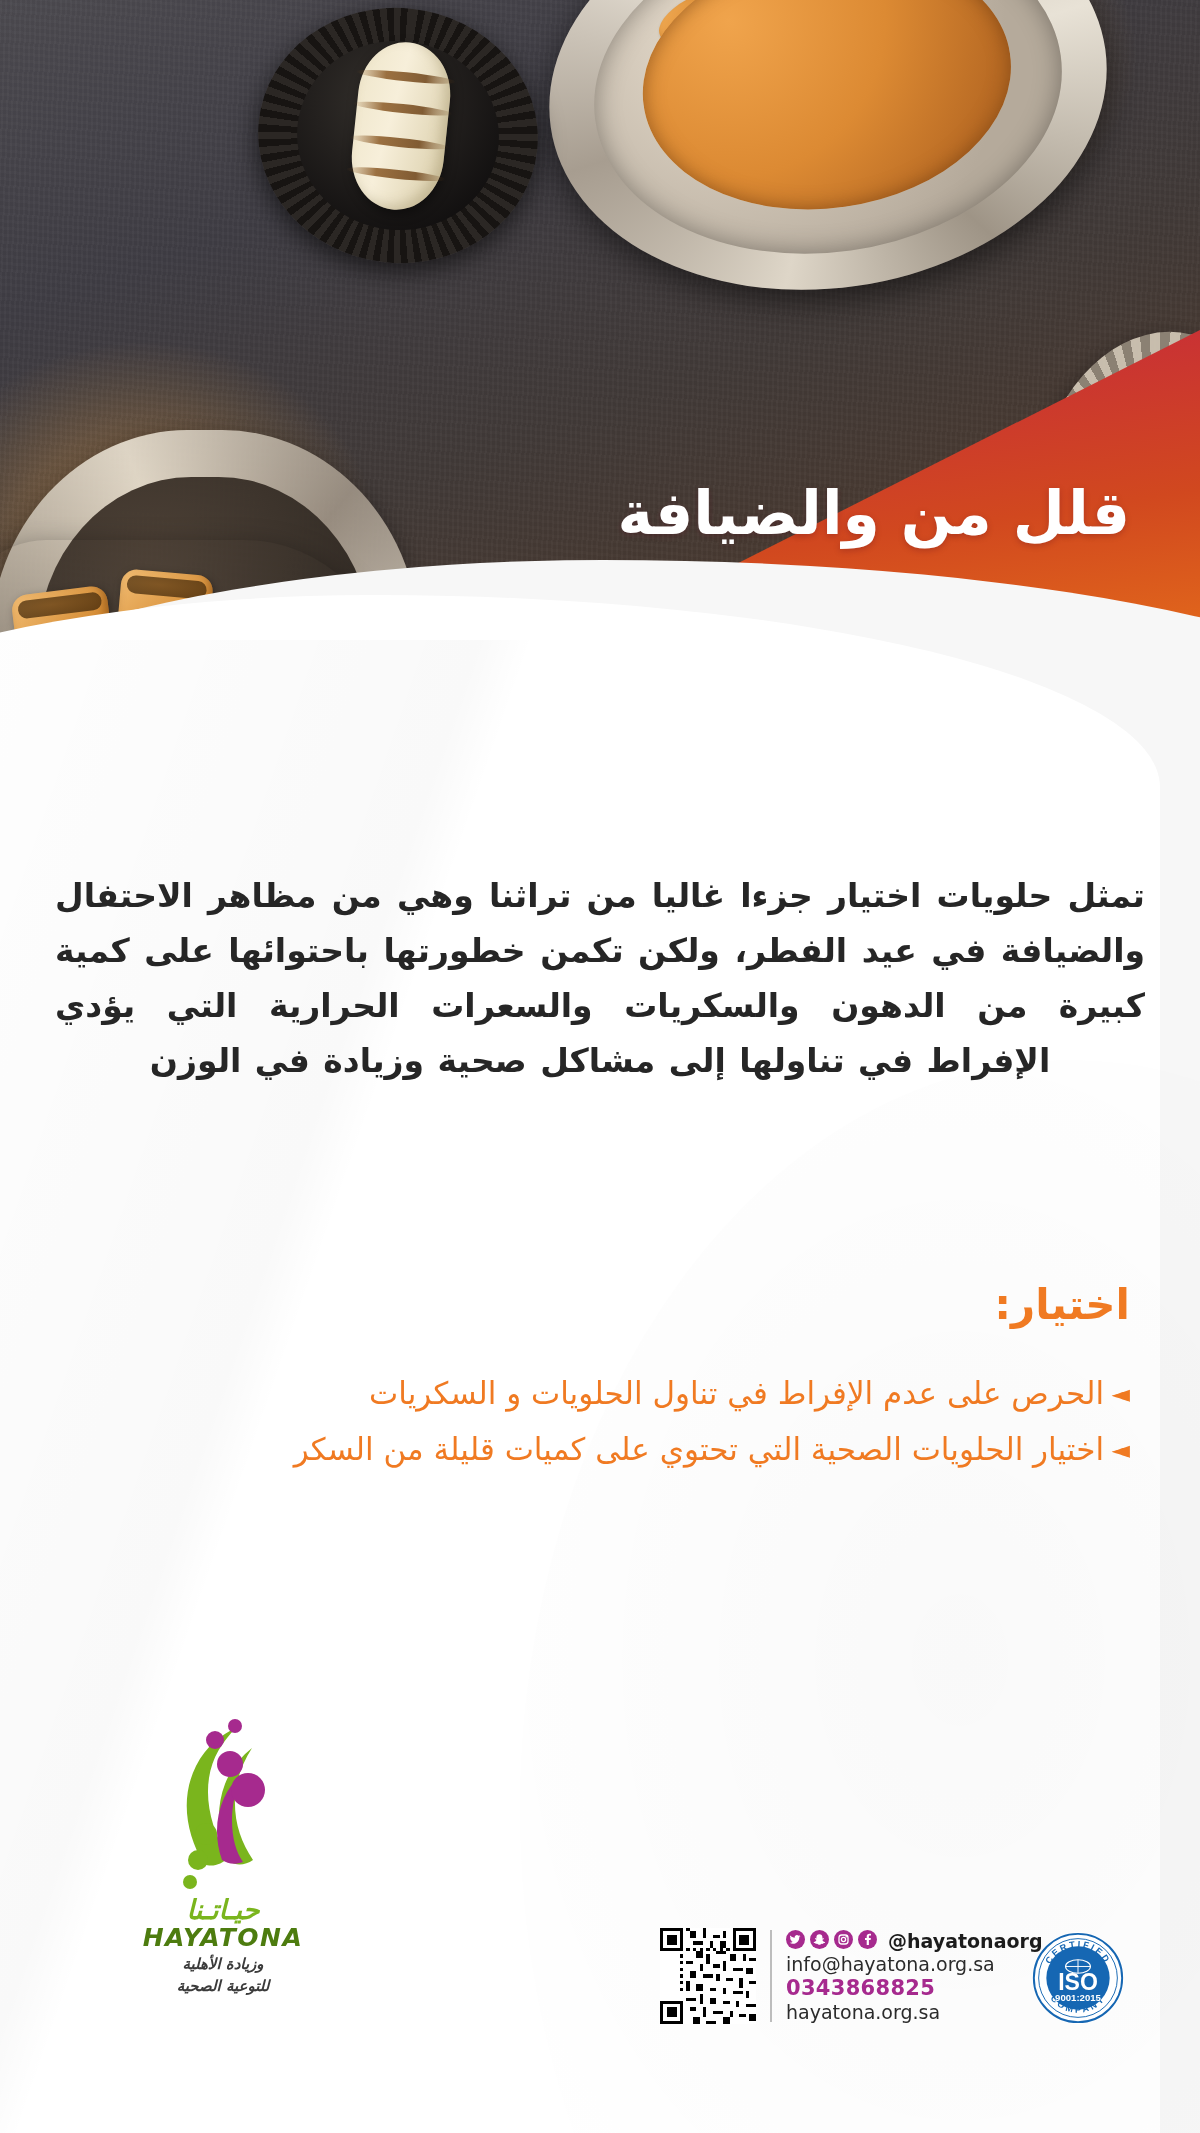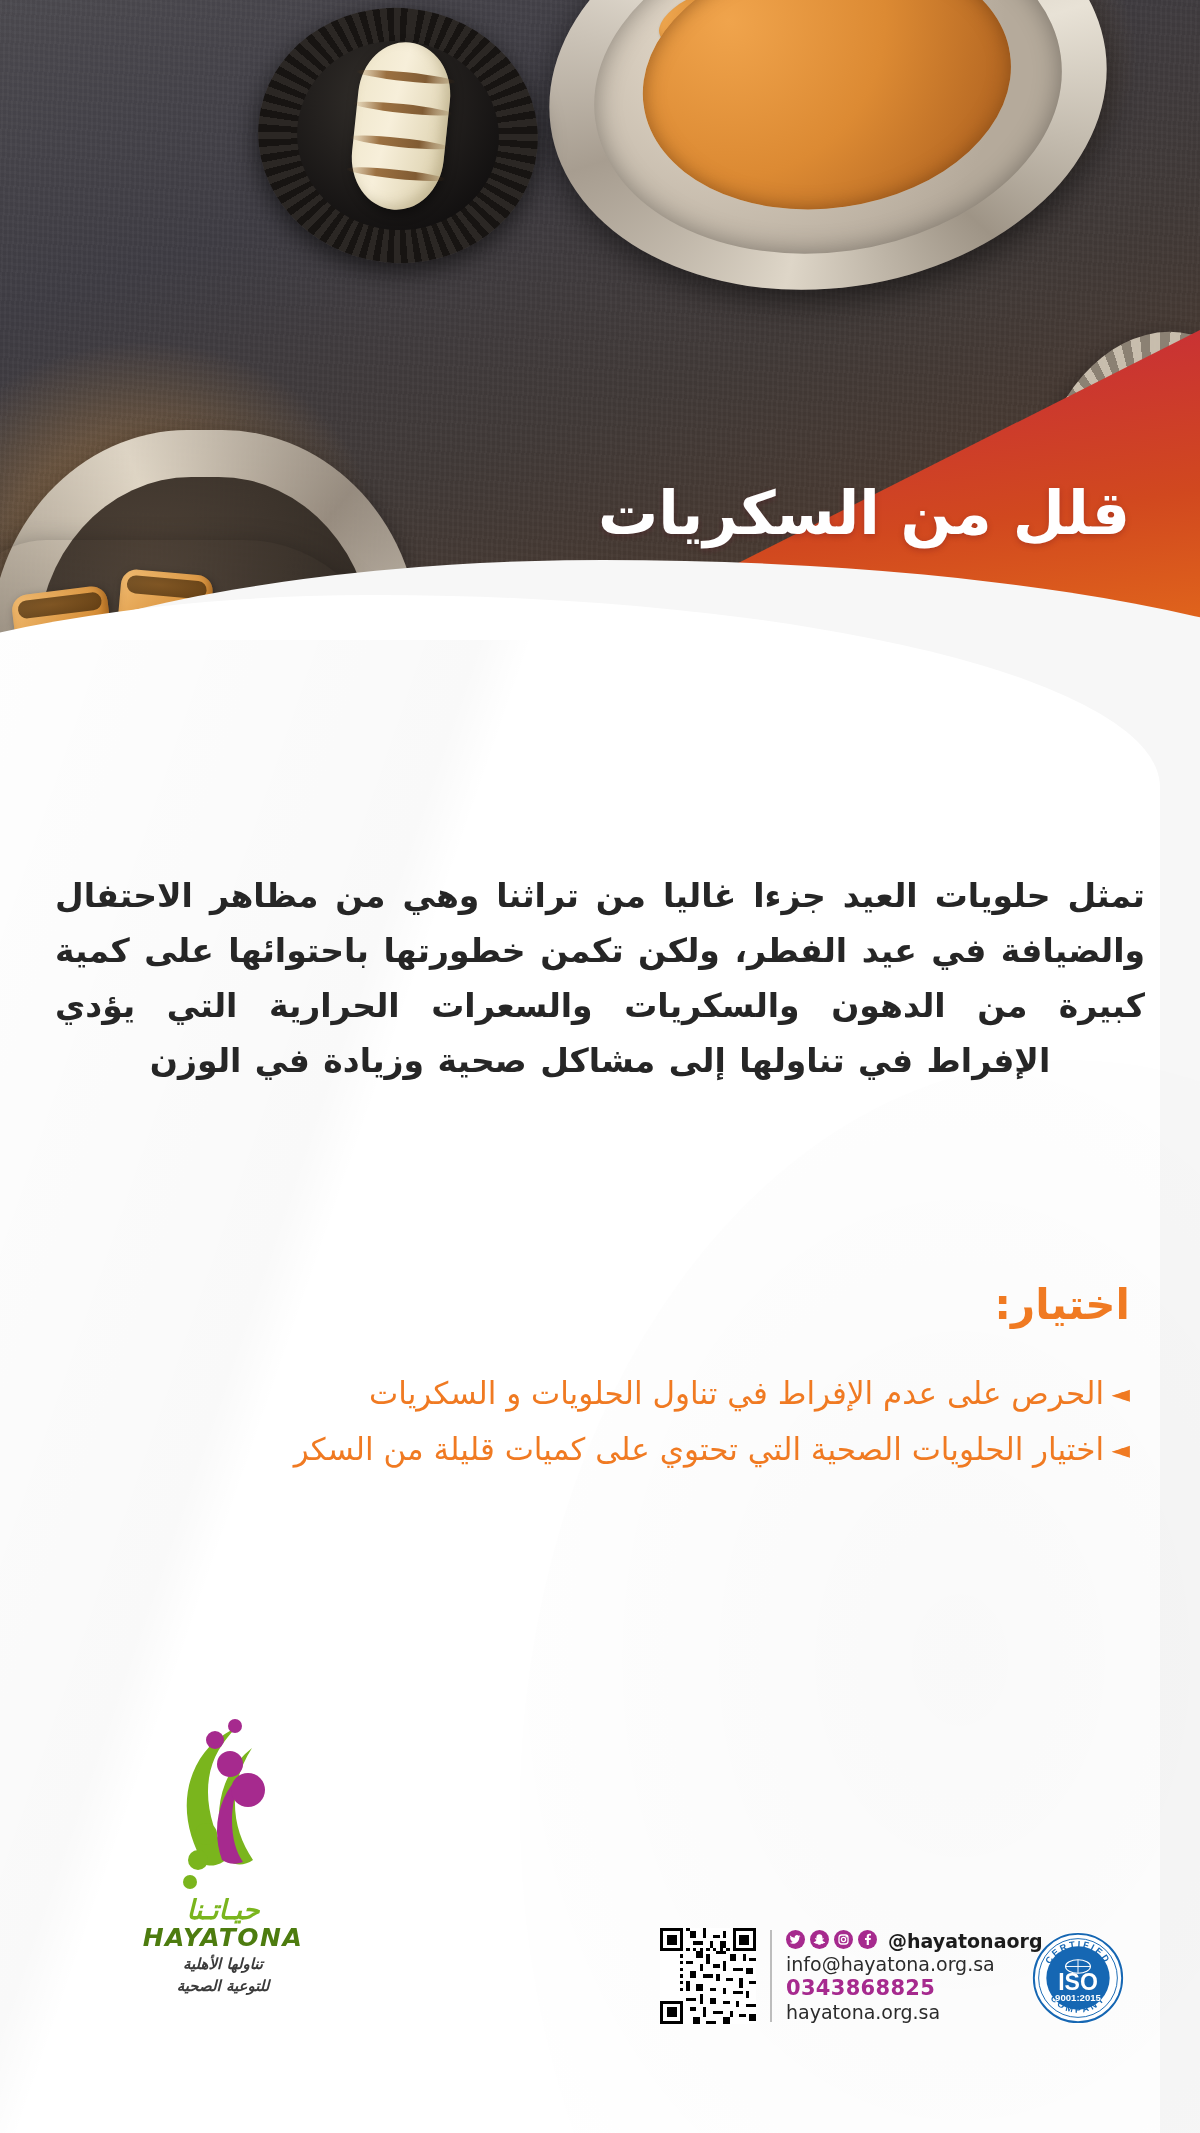--- a/index.html
+++ b/index.html
@@ -271,23 +271,23 @@
   <div class="shell"></div>
   <div class="plate-turq"></div>
 
 </div>
 
 <div class="wedge"></div>
 <div class="white-sheet"></div>
 <div class="white-sheet2"></div>
 <div class="sheen"></div>
 
-<div class="title">قلل من السكريات</div>
-
-<div class="body-text">تمثل حلويات العيد جزءا غاليا من تراثنا وهي من مظاهر الاحتفال والضيافة في عيد الفطر، ولكن تكمن خطورتها باحتوائها على كمية كبيرة من الدهون والسكريات والسعرات الحرارية التي يؤدي الإفراط في تناولها إلى مشاكل صحية وزيادة في الوزن</div>
+<div class="title">قلل من والضيافة</div>
+
+<div class="body-text">تمثل حلويات اختيار جزءا غاليا من تراثنا وهي من مظاهر الاحتفال والضيافة في عيد الفطر، ولكن تكمن خطورتها باحتوائها على كمية كبيرة من الدهون والسكريات والسعرات الحرارية التي يؤدي الإفراط في تناولها إلى مشاكل صحية وزيادة في الوزن</div>
 
 <div class="advice-head">اختيار:</div>
 <ul class="advice-list">
   <li>
     <span class="bullet">◄</span>
     <span>الحرص على عدم الإفراط في تناول الحلويات و السكريات</span>
   </li>
   <li>
     <span class="bullet">◄</span>
     <span>اختيار الحلويات الصحية التي تحتوي على كميات قليلة من السكر</span>
@@ -306,21 +306,21 @@
     <circle cx="97" cy="28" r="9" fill="#a62a8e"></circle>
     <circle cx="112" cy="52" r="13" fill="#a62a8e"></circle>
     <circle cx="130" cy="78" r="17" fill="#a62a8e"></circle>
 
     <circle cx="88" cy="122" r="11" fill="#7ab51d"></circle>
     <circle cx="80" cy="148" r="10" fill="#7ab51d"></circle>
     <circle cx="72" cy="170" r="7" fill="#7ab51d"></circle>
   </svg>
   <div class="logo-ar">حيـاتـنا</div>
   <div class="logo-en">HAYATONA</div>
-  <div class="logo-sub">تناولها الأهلية</div>
+  <div class="logo-sub">وزيادة الأهلية</div>
   <div class="logo-sub">للتوعية الصحية</div>
 </div>
 
 <div class="contact">
 
   <svg class="qr" viewBox="0 0 29 29" shape-rendering="crispEdges">
     <rect width="29" height="29" fill="#fff"></rect>
     <g fill="#000">
 
       <rect x="0" y="0" width="7" height="1"></rect>

